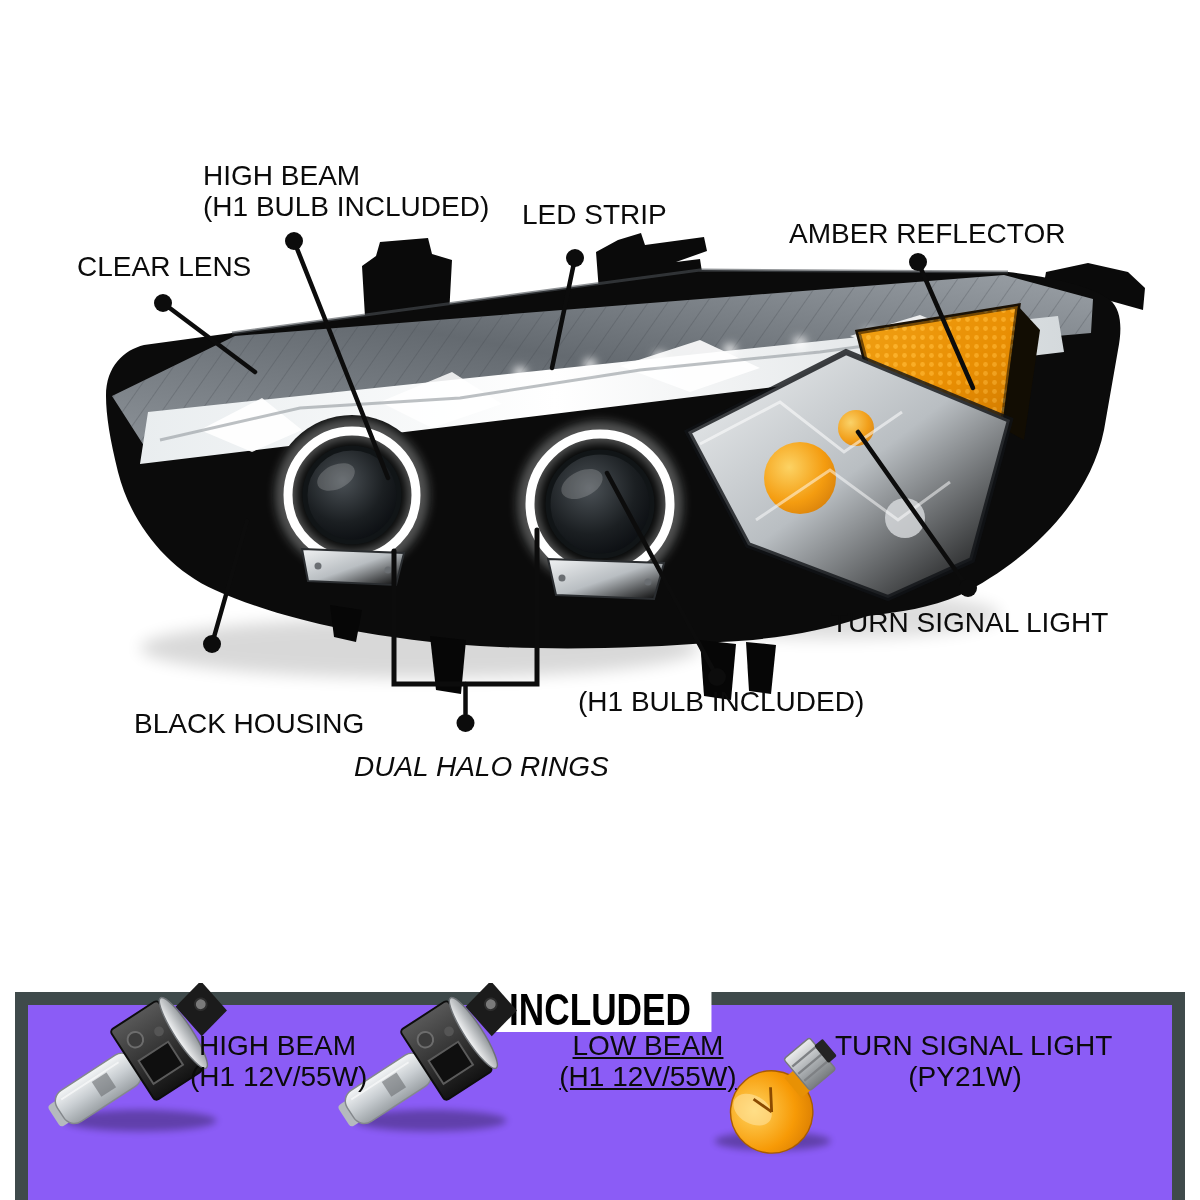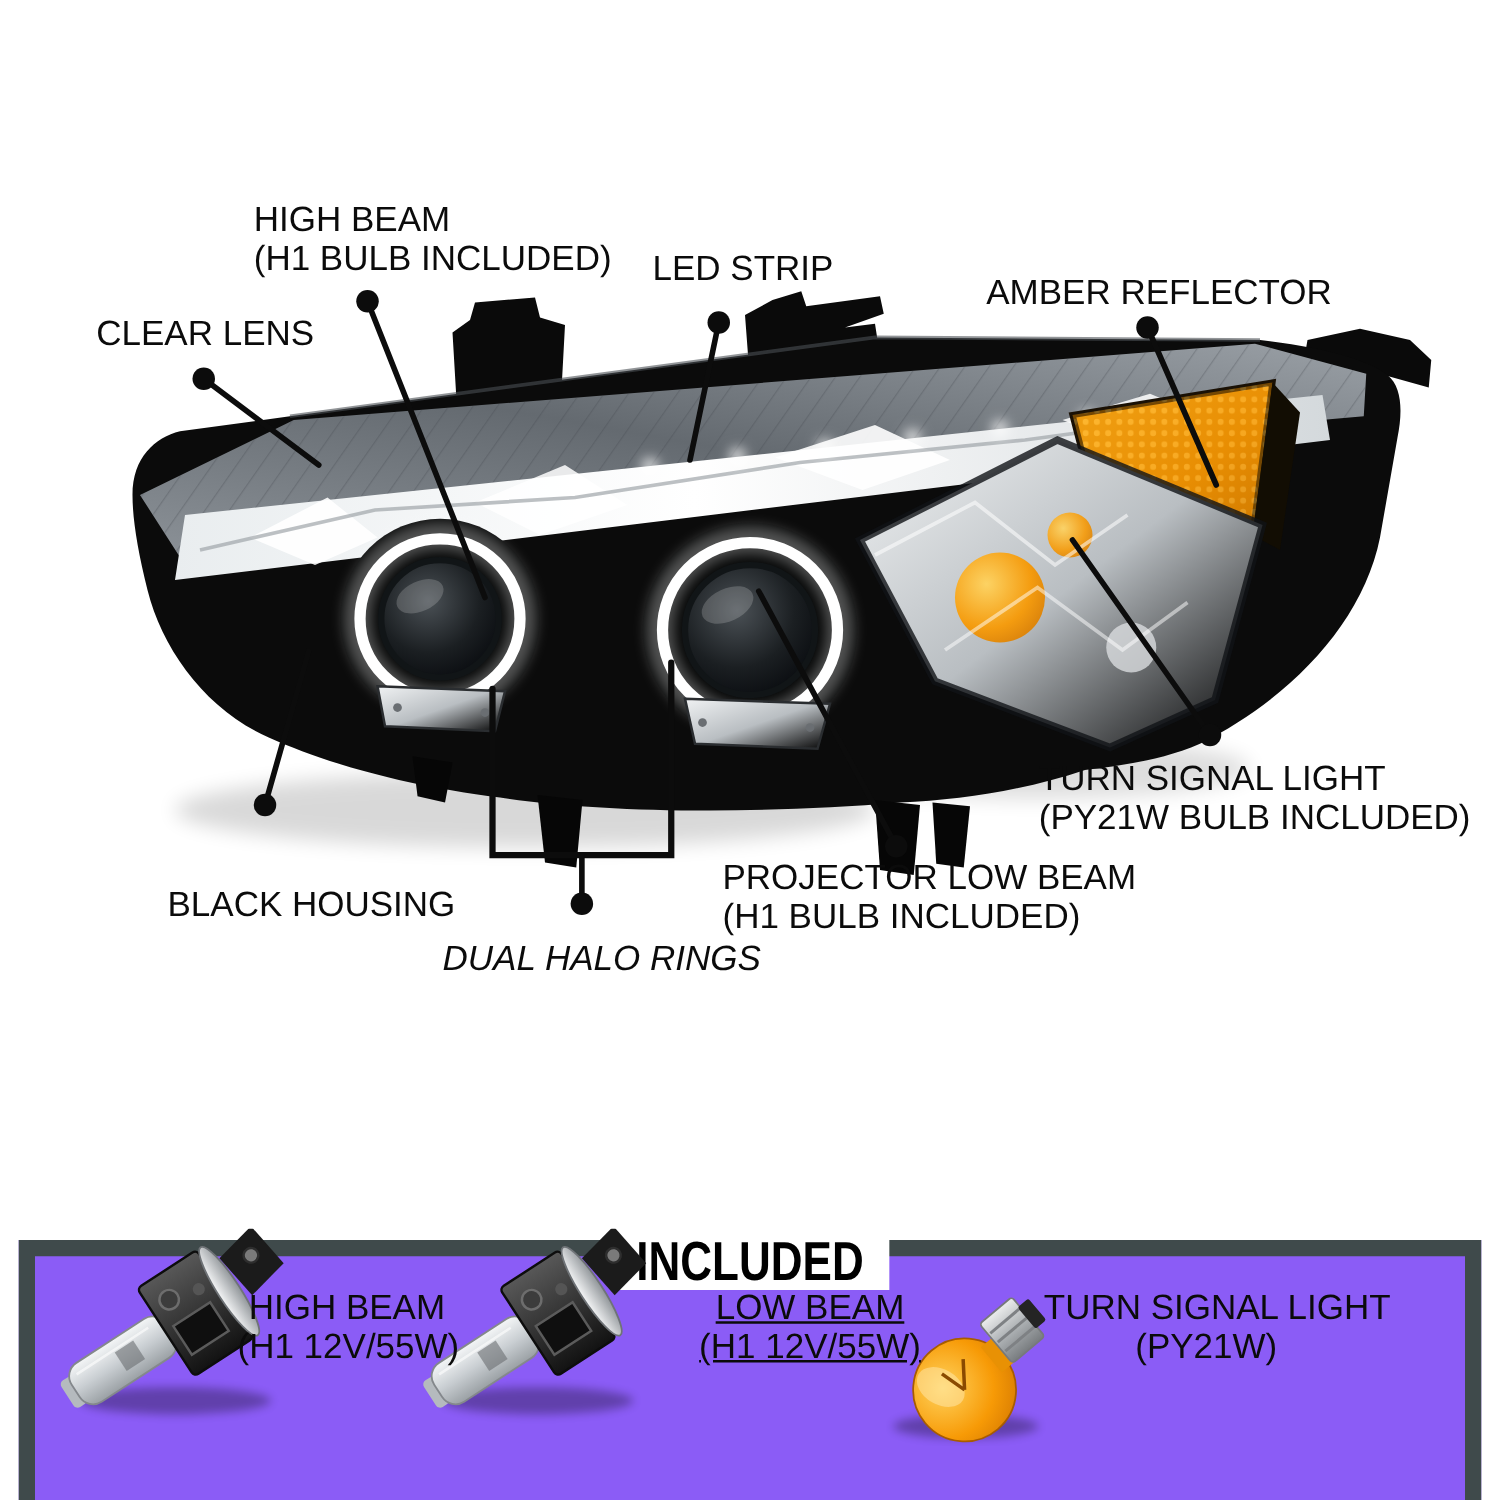--- a/index.html
+++ b/index.html
@@ -218,24 +218,22 @@
 
     <div class="callout-label" style="left:203px;top:160px;">
       <div>HIGH BEAM</div>
       <div>(H1 BULB INCLUDED)</div>
     </div>
     <div class="callout-label" style="left:522px;top:199px;text-align:center;">LED STRIP</div>
     <div class="callout-label" style="left:77px;top:251px;">CLEAR LENS</div>
     <div class="callout-label" style="left:789px;top:218px;">AMBER REFLECTOR</div>
     <div class="callout-label" style="left:831px;top:607px;">
       <div>TURN SIGNAL LIGHT</div>
-      <div>(PY21W BULB INCLUDED)</div>
     </div>
     <div class="callout-label" style="left:578px;top:686px;">
-      <div>PROJECTOR LOW BEAM</div>
       <div>(H1 BULB INCLUDED)</div>
     </div>
     <div class="callout-label" style="left:123px;top:708px;margin-left:11px;">BLACK HOUSING</div>
     <div class="callout-label" style="left:354px;top:751px;font-style:italic;">DUAL HALO RINGS</div>
   </div>
 
   <div class="included-box">
     <div class="included-title">INCLUDED</div>
   </div>
 

